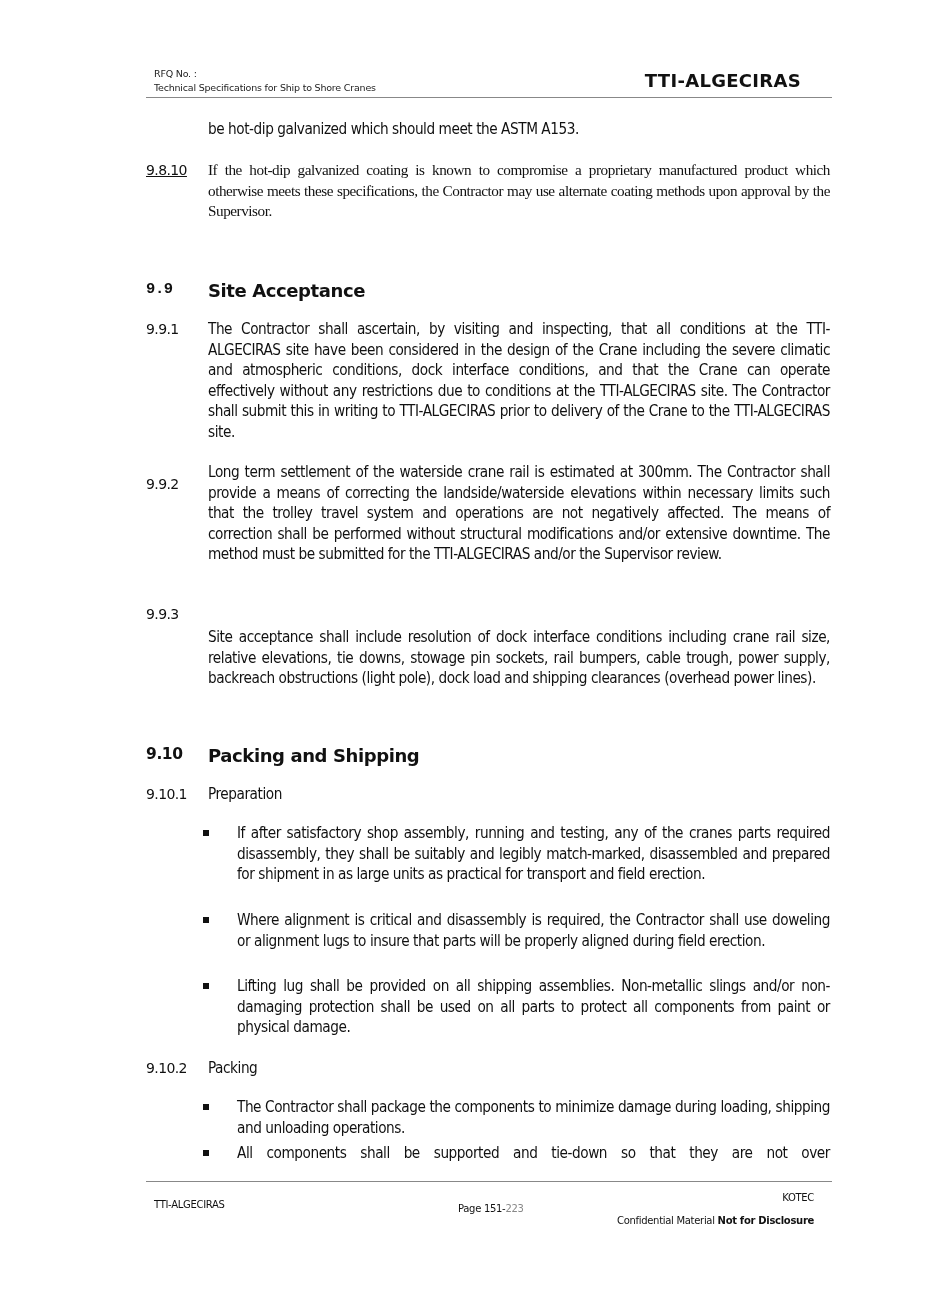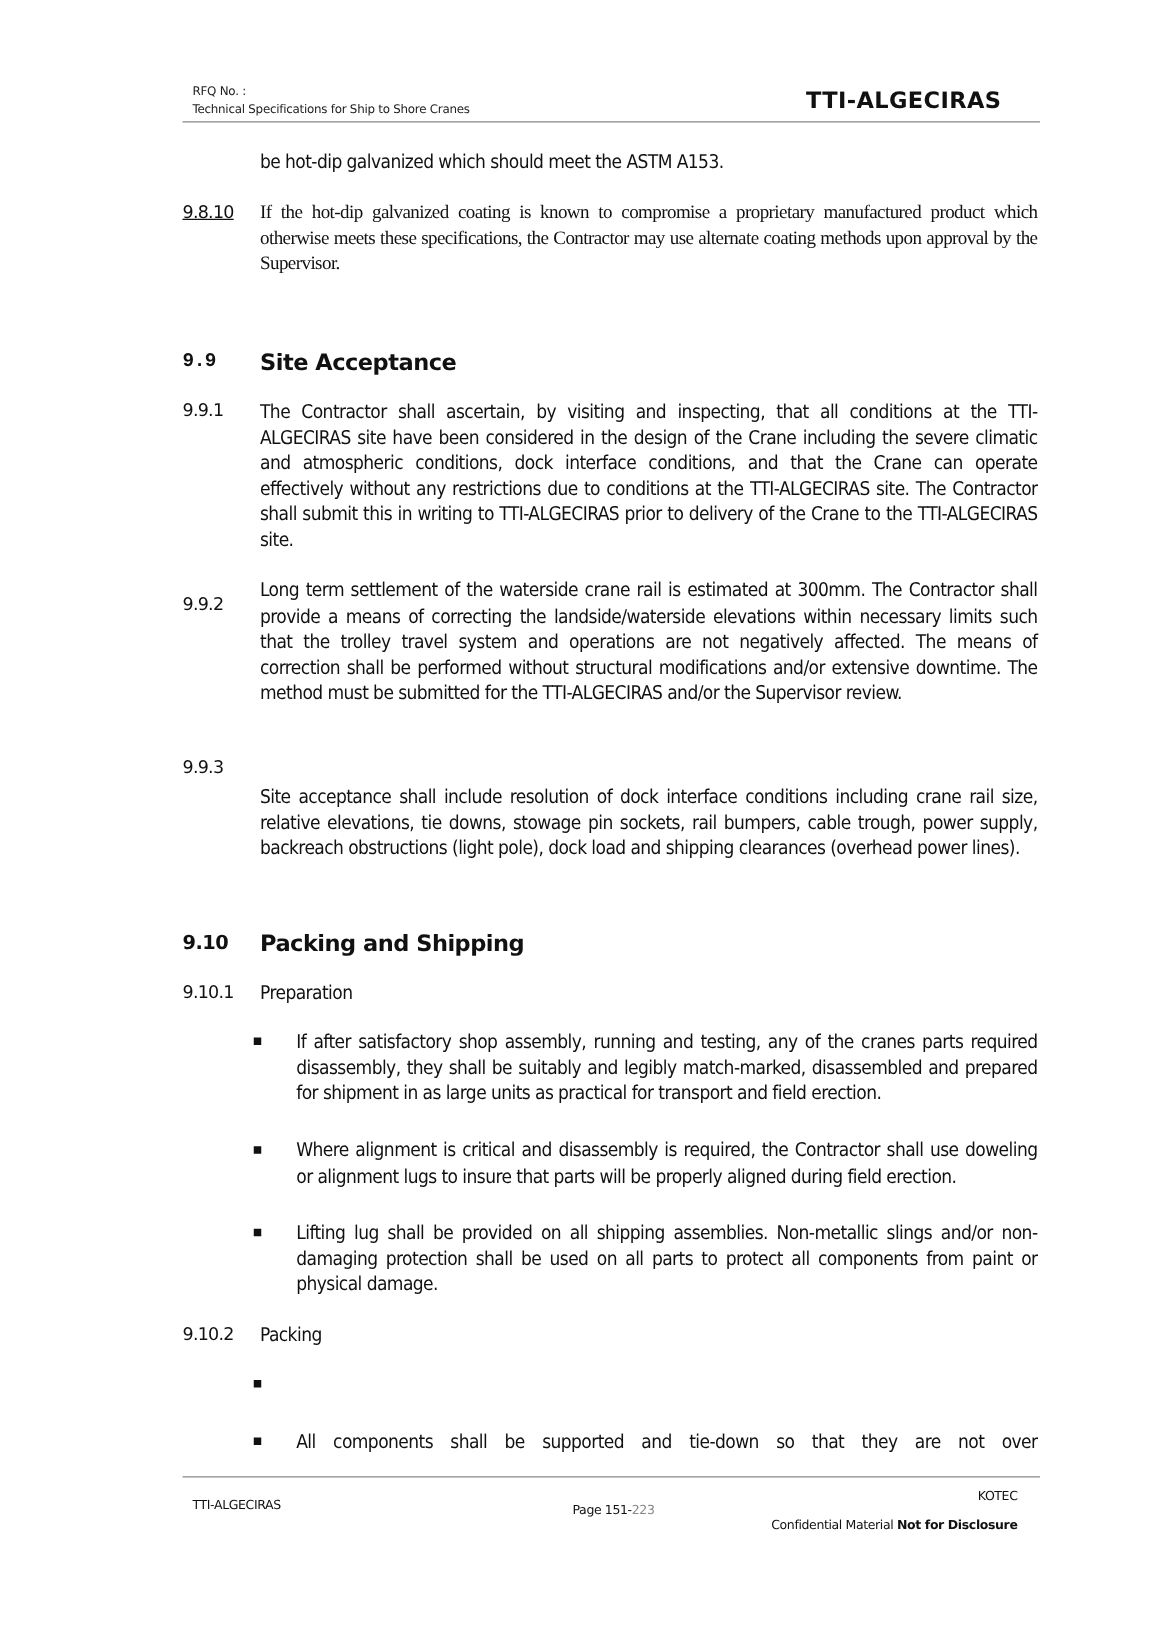--- a/index.html
+++ b/index.html
@@ -75,20 +75,21 @@
   <div class="bullet" style="top:917px;"></div>
   <div class="p bp" style="top:910px;">Where alignment is critical and disassembly is required, the Contractor shall use doweling or alignment lugs to insure that parts will be properly aligned during field erection.</div>
 
   <div class="bullet" style="top:983px;"></div>
   <div class="p bp" style="top:976px;">Lifting lug shall be provided on all shipping assemblies. Non-metallic slings and/or non-damaging protection shall be used on all parts to protect all components from paint or physical damage.</div>
 
   <div class="num" style="top:1058px;">9.10.2</div>
   <div class="p" style="top:1058px;">Packing</div>
 
   <div class="bullet" style="top:1104px;"></div>
+  <div class="p bp" style="top:1097px;">The Contractor shall package the components to minimize damage during loading, shipping and unloading operations.</div>
 
   <div class="bullet" style="top:1150px;"></div>
   <div class="p bp" style="top:1143px; text-align-last: justify;">All components shall be supported and tie-down so that they are not over</div>
 
   <div class="ftr-rule"></div>
   <div class="ftr-left">TTI-ALGECIRAS</div>
   <div class="ftr-center">
     <span>Page 151-</span><span class="pg-total">223</span>
   </div>
   <div class="ftr-right1">KOTEC</div>

